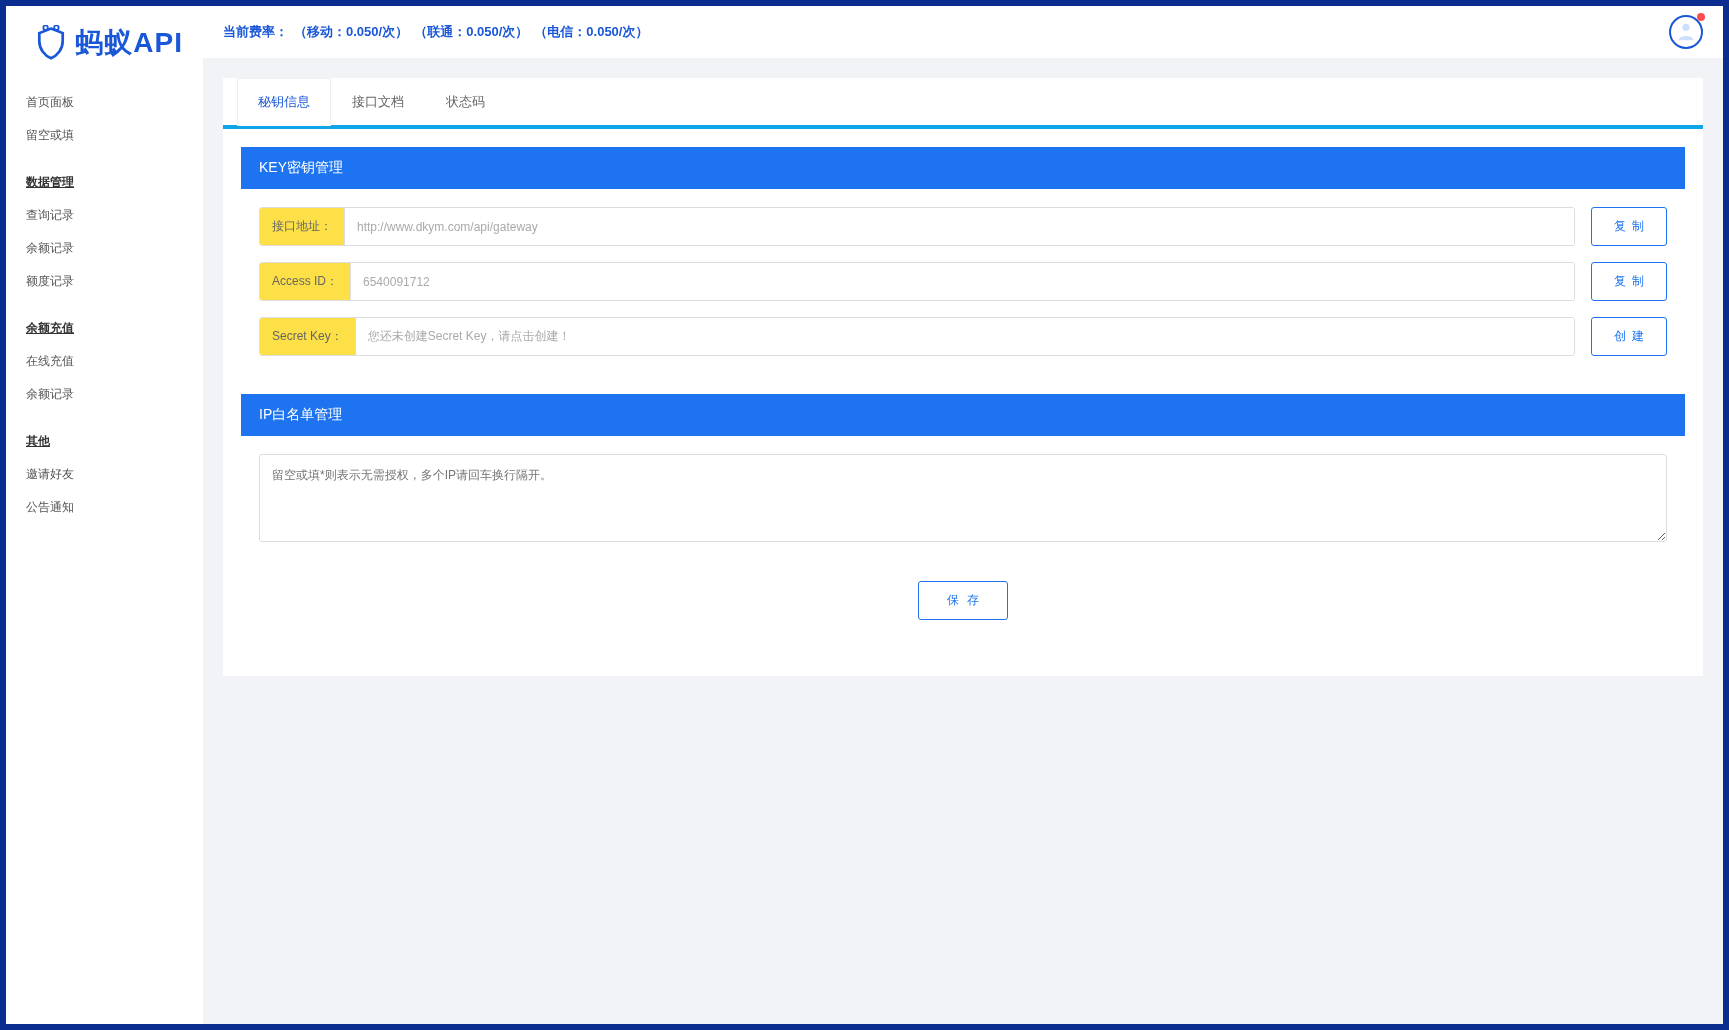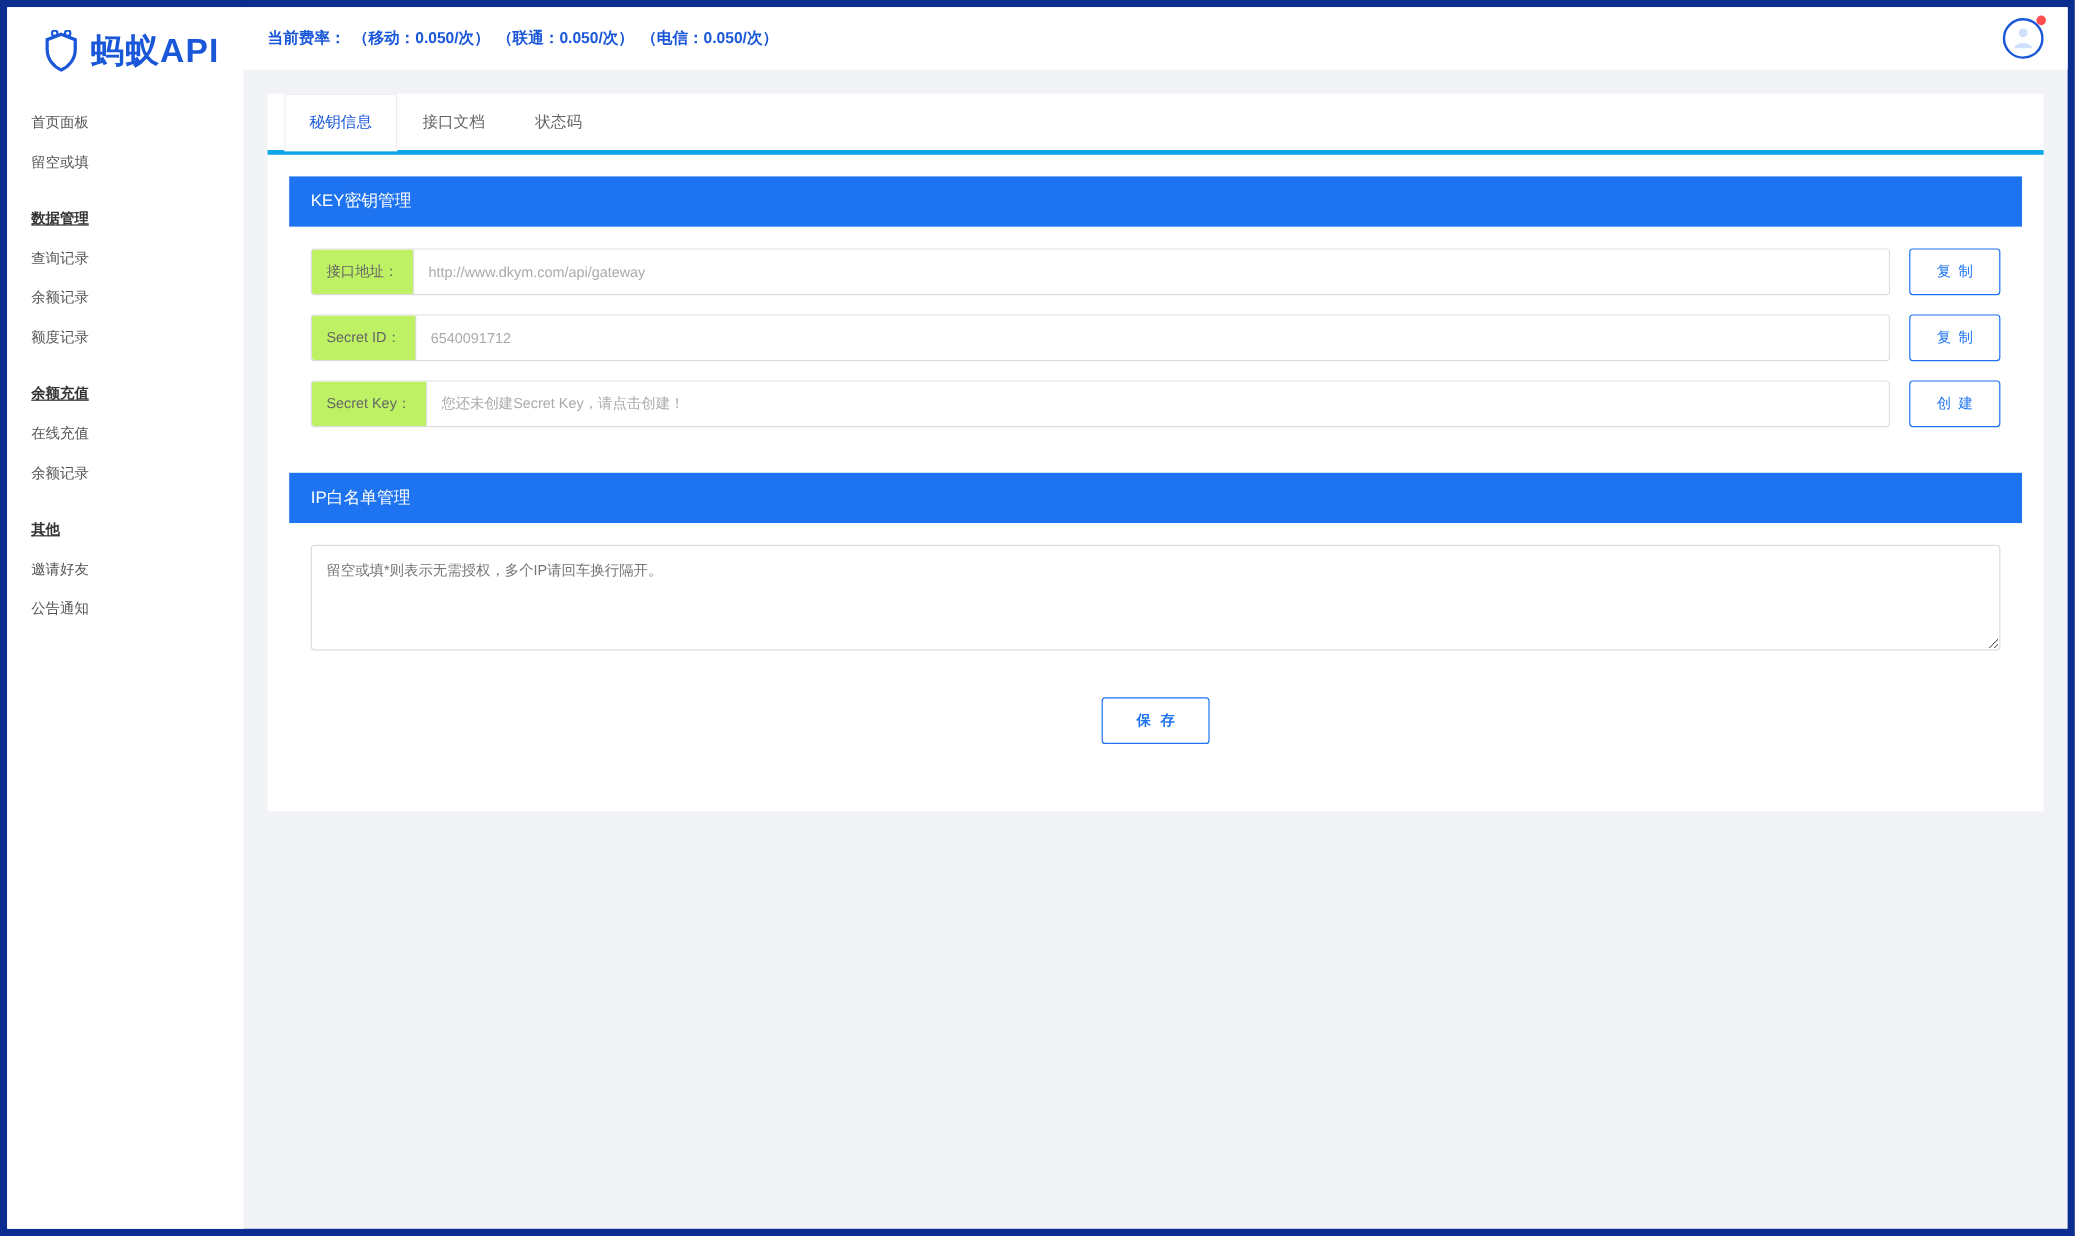--- a/index.html
+++ b/index.html
@@ -150,21 +150,21 @@
       border: 1px solid #ddd;
       border-radius: 3px;
       overflow: hidden;
     }
     .input-label {
       padding: 10px 12px;
       font-size: 12px;
       color: #666;
       border-right: 1px solid #ddd;
       min-width: 70px;
-      background: #bef264;
+      background: #fde047;
       display: flex;
       align-items: center;
     }
     .input-field {
       flex: 1;
       border: none;
       padding: 10px 12px;
       font-size: 12px;
       color: #aaa;
       outline: none;
@@ -201,21 +201,20 @@
     .save-btn {
       border: 1px solid #1e74f0;
       background: #fff;
       color: #1e74f0;
       padding: 10px 20px;
       font-size: 12px;
       border-radius: 3px;
       cursor: pointer;
       letter-spacing: 8px;
       text-indent: 8px;
-      font-weight: bold;
     }
   </style>
 </head>
 <body>
 
 <div class="app-container">
   <aside class="sidebar">
     <div class="logo">
       <span class="logo-icon">
         <svg viewBox="0 0 40 40">
@@ -276,21 +275,21 @@
           <div class="panel-body">
             <div class="form-row">
               <div class="input-group">
                 <span class="input-label">接口地址：</span>
                 <input class="input-field" readonly="" value="http://www.dkym.com/api/gateway" style="">
               </div>
               <button class="btn">复制</button>
             </div>
             <div class="form-row">
               <div class="input-group">
-                <span class="input-label">Secret ID：</span>
+                <span class="input-label">Access ID：</span>
                 <input class="input-field" readonly="" value="6540091712" style="">
               </div>
               <button class="btn">复制</button>
             </div>
             <div class="form-row">
               <div class="input-group">
                 <span class="input-label">Secret Key：</span>
                 <input class="input-field" readonly="" value="您还未创建Secret Key，请点击创建！" style="">
               </div>
               <button class="btn">创建</button>

